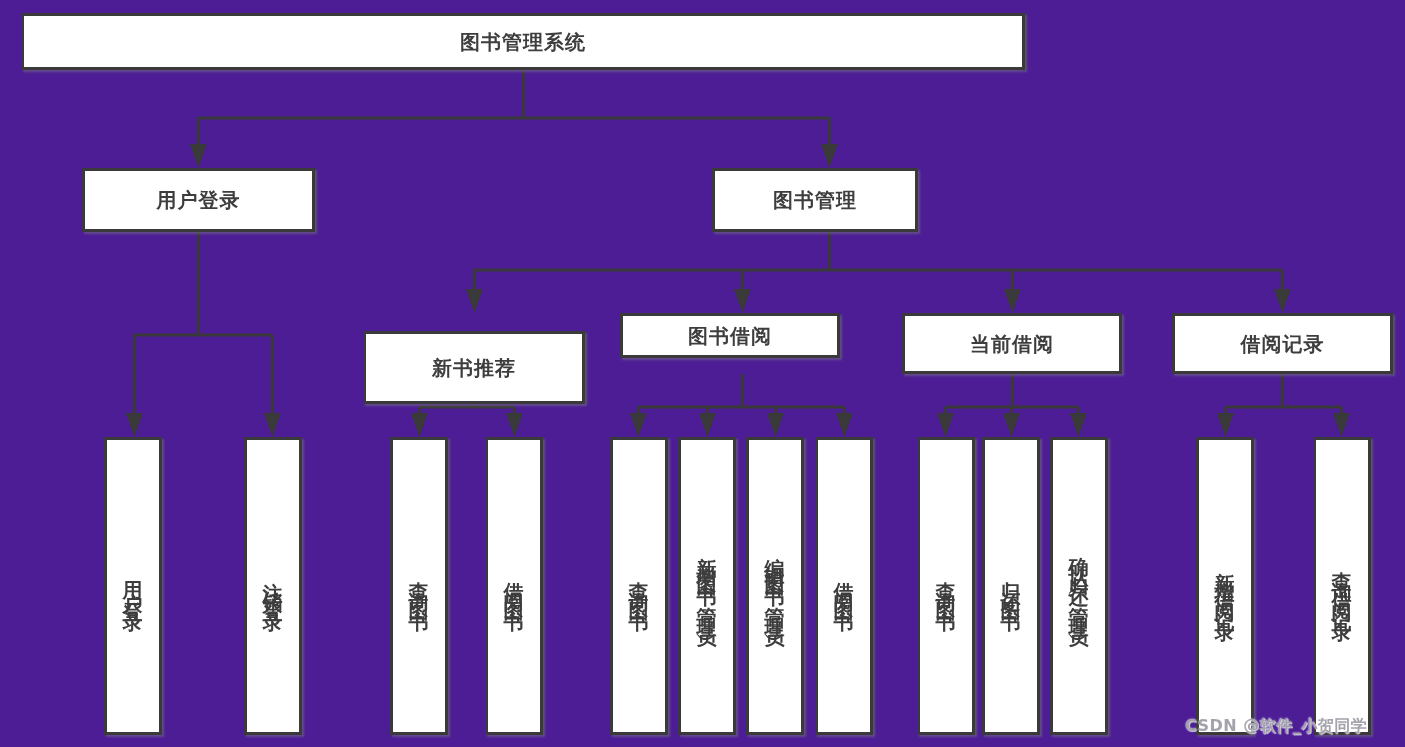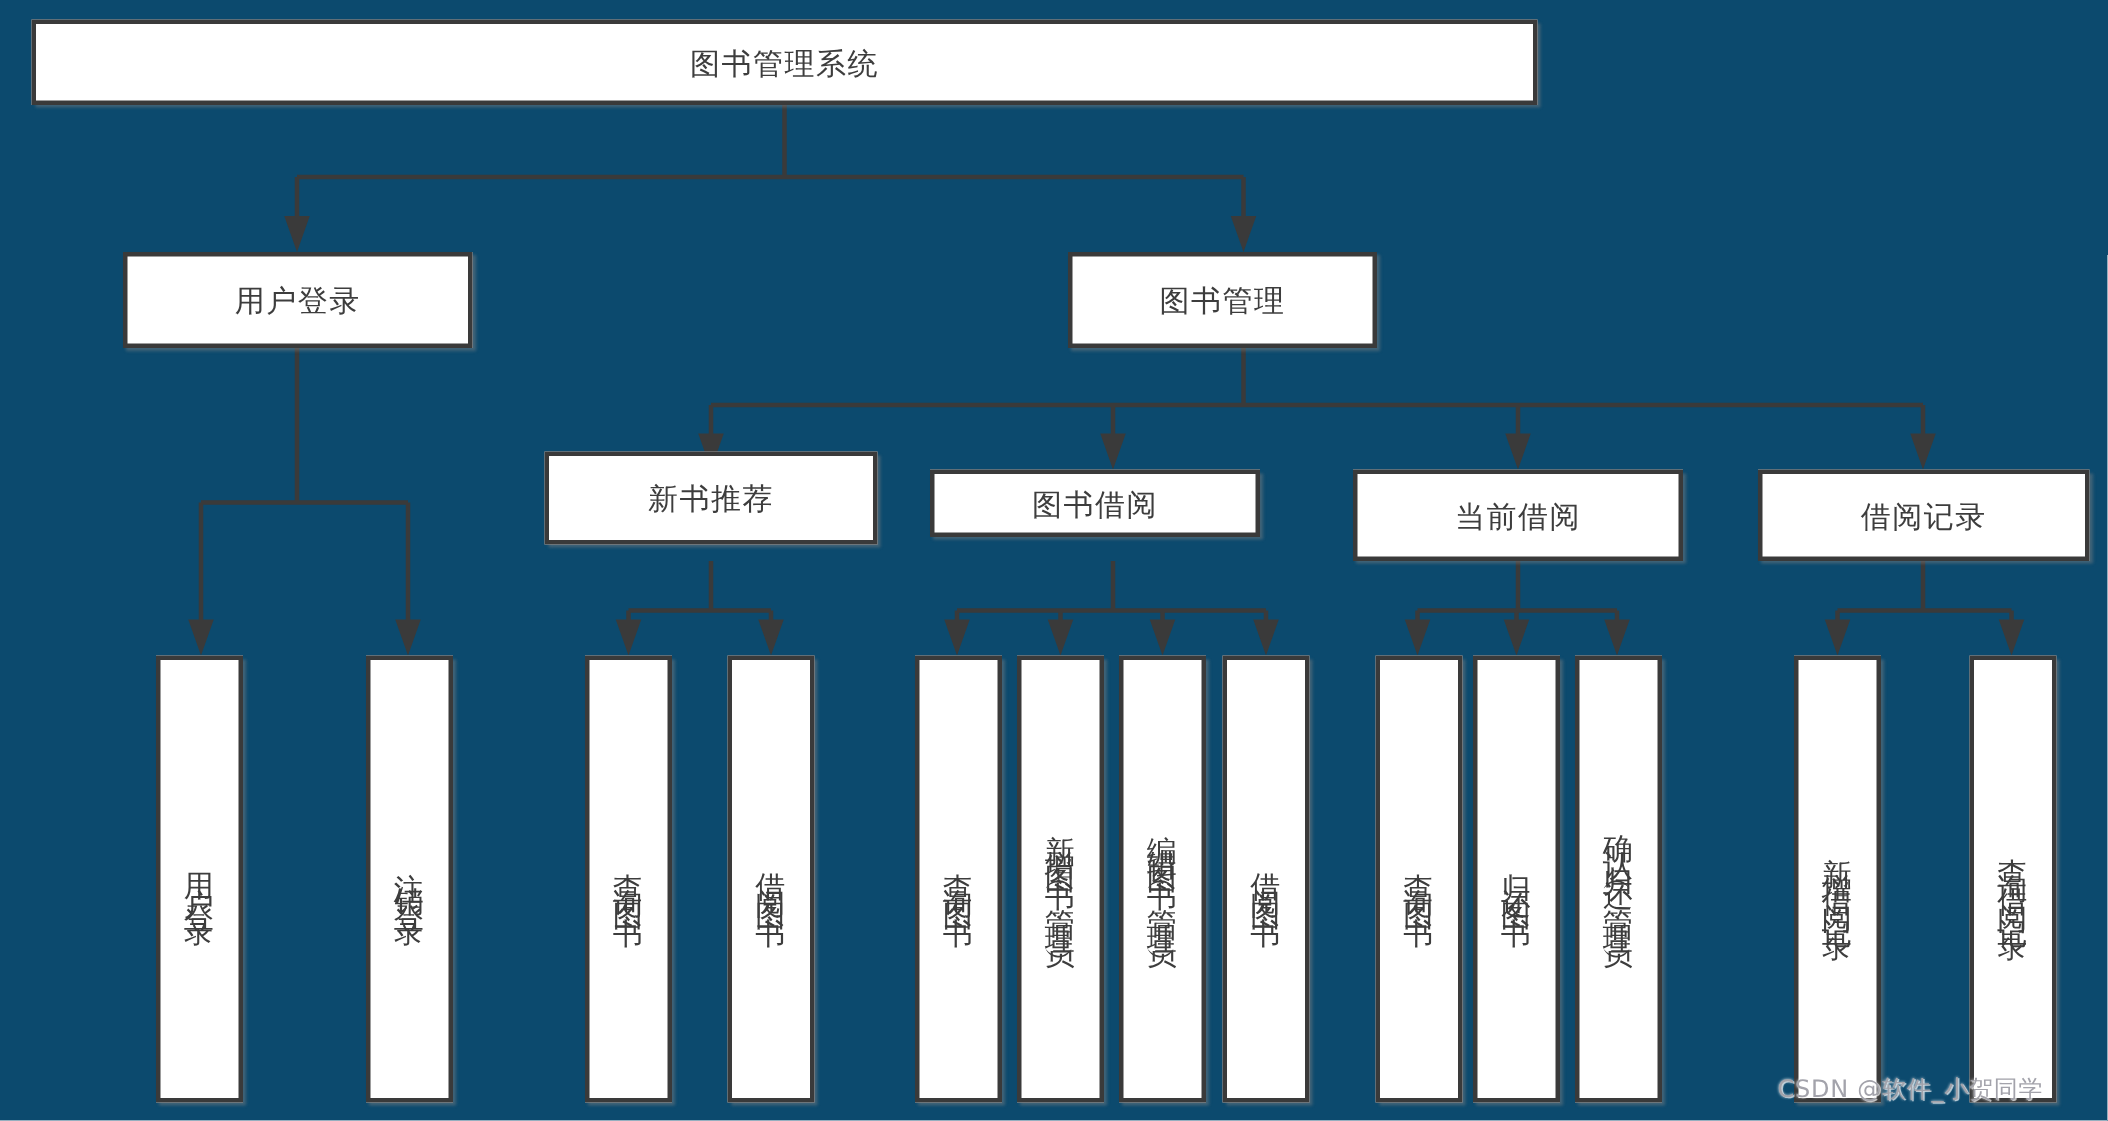--- a/index.html
+++ b/index.html
@@ -1,19 +1,19 @@
 <!DOCTYPE html>
 <html><head>
 <meta charset="utf-8">
 <style>
   html,body { margin:0; padding:0; background:#ffffff; }
   body { font-family:"DejaVu Sans","Liberation Sans",sans-serif; }
   .canvas {
     position:relative; width:1405px; height:747px;
-    background:#0c4a6e; overflow:hidden;
+    background:#4c1d95; overflow:hidden;font-weight:bold;
   }
   .connectors { position:absolute; left:0; top:0; z-index:1; }
   .node {
     position:absolute; z-index:2; box-sizing:border-box;
     background:#ffffff; border:3px solid #3a3a3a;
     box-shadow:2px 2px 2px rgba(130,130,130,0.45);
     display:flex; align-items:center; justify-content:center;
     color:#3d3d3d; font-size:20px; line-height:1.2;
     letter-spacing:1px; white-space:nowrap;
   }
@@ -86,21 +86,21 @@
     <span>图书管理系统</span>
   </div>
 
   <div class="node" style="left:82px;top:168px;width:233px;height:64px">
     <span>用户登录</span>
   </div>
   <div class="node" style="left:712px;top:168px;width:206px;height:64px">
     <span>图书管理</span>
   </div>
 
-  <div class="node" style="left:363px;top:301px;width:222px;height:62px">
+  <div class="node" style="left:363px;top:331px;width:222px;height:73px">
     <span>新书推荐</span>
   </div>
   <div class="node" style="left:620px;top:313px;width:220px;height:45px">
     <span>图书借阅</span>
   </div>
   <div class="node" style="left:902px;top:313px;width:220px;height:61px">
     <span>当前借阅</span>
   </div>
   <div class="node" style="left:1172px;top:313px;width:221px;height:61px">
     <span>借阅记录</span>

